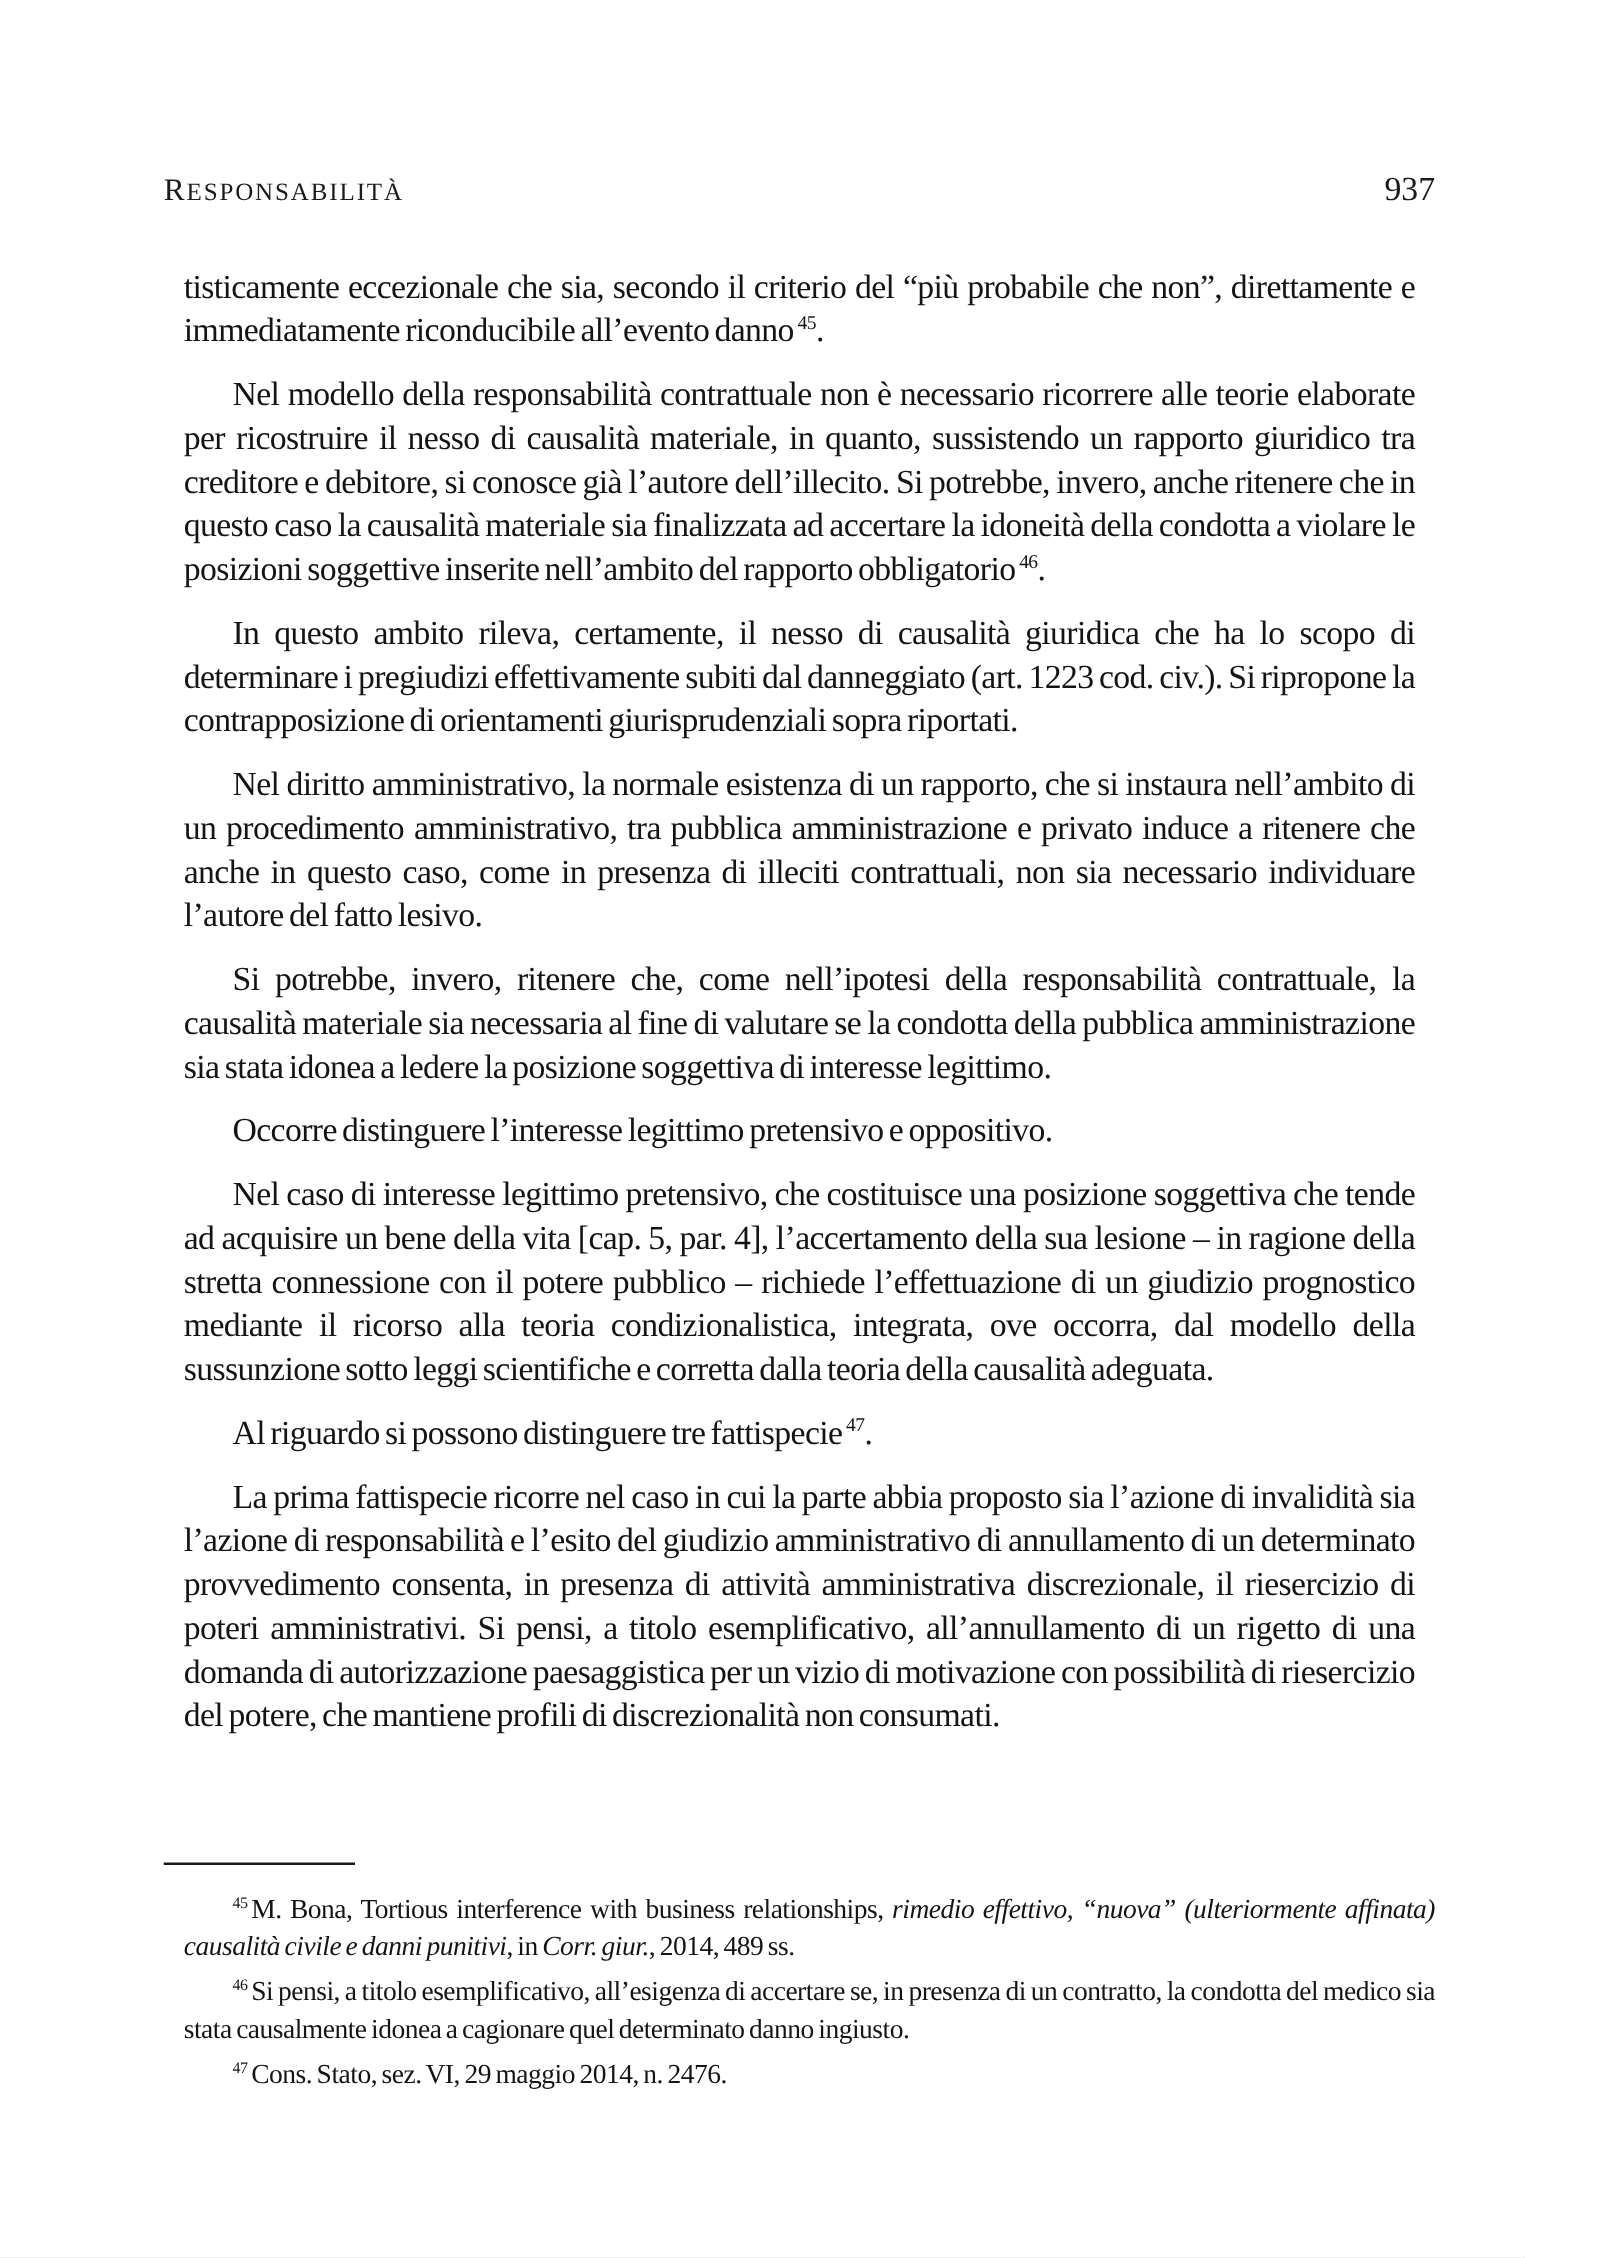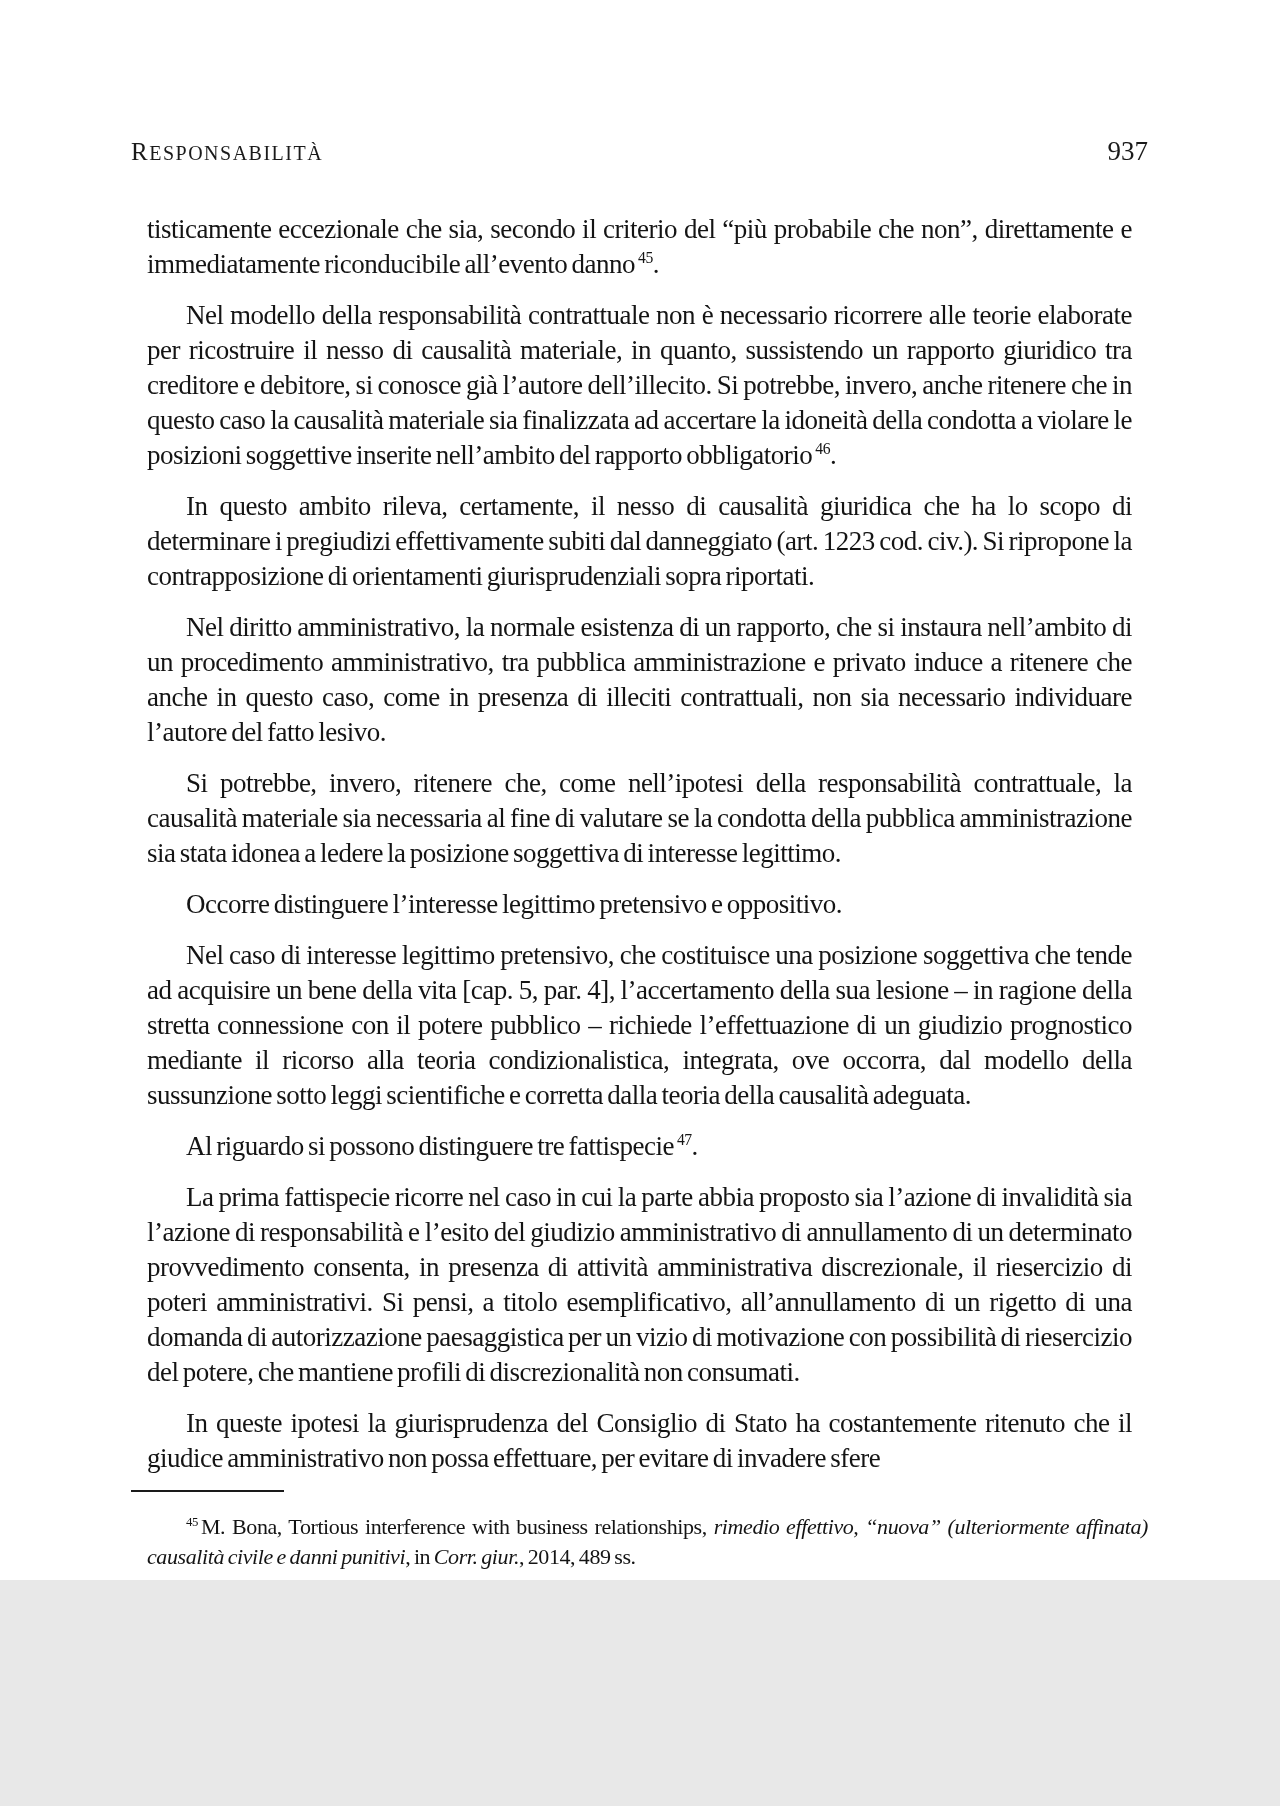--- a/index.html
+++ b/index.html
@@ -3,21 +3,21 @@
 <meta charset="utf-8">
 <style>
   html, body {
     margin: 0;
     padding: 0;
     background: #e8e8e8;
   }
   .page {
     position: relative;
     width: 1280px;
-    height: 1580px;
+    height: 1806px;
     margin: 0 auto;
     background: #ffffff;
     color: #141414;
     font-family: "Liberation Serif", "DejaVu Serif", serif;
     overflow: hidden;
   }
   .page-header {
     position: absolute;
     top: 136px;
     left: 131px;
@@ -106,24 +106,24 @@
   <main class="body-text" id="body-text">
       <p class=""><span>tisticamente eccezionale che sia, secondo il criterio del “più probabile che non”, direttamente e immediatamente riconducibile all’evento danno</span><sup class="fn-ref">45</sup><span>.</span></p>
       <p class="indent"><span>Nel modello della responsabilità contrattuale non è necessario ricorrere alle teorie elaborate per ricostruire il nesso di causalità materiale, in quanto, sussistendo un rapporto giuridico tra creditore e debitore, si conosce già l’autore dell’illecito. Si potrebbe, invero, anche ritenere che in questo caso la causalità materiale sia finalizzata ad accertare la idoneità della condotta a violare le posizioni soggettive inserite nell’ambito del rapporto obbligatorio</span><sup class="fn-ref">46</sup><span>.</span></p>
       <p class="indent"><span>In questo ambito rileva, certamente, il nesso di causalità giuridica che ha lo scopo di determinare i pregiudizi effettivamente subiti dal danneggiato (art. 1223 cod. civ.). Si ripropone la contrapposizione di orientamenti giurisprudenziali sopra riportati.</span></p>
       <p class="indent"><span>Nel diritto amministrativo, la normale esistenza di un rapporto, che si instaura nell’ambito di un procedimento amministrativo, tra pubblica amministrazione e privato induce a ritenere che anche in questo caso, come in presenza di illeciti contrattuali, non sia necessario individuare l’autore del fatto lesivo.</span></p>
       <p class="indent"><span>Si potrebbe, invero, ritenere che, come nell’ipotesi della responsabilità contrattuale, la causalità materiale sia necessaria al fine di valutare se la condotta della pubblica amministrazione sia stata idonea a ledere la posizione soggettiva di interesse legittimo.</span></p>
       <p class="indent"><span>Occorre distinguere l’interesse legittimo pretensivo e oppositivo.</span></p>
       <p class="indent"><span>Nel caso di interesse legittimo pretensivo, che costituisce una posizione soggettiva che tende ad acquisire un bene della vita [cap. 5, par. 4], l’accertamento della sua lesione – in ragione della stretta connessione con il potere pubblico – richiede l’effettuazione di un giudizio prognostico mediante il ricorso alla teoria condizionalistica, integrata, ove occorra, dal modello della sussunzione sotto leggi scientifiche e corretta dalla teoria della causalità adeguata.</span></p>
       <p class="indent"><span>Al riguardo si possono distinguere tre fattispecie</span><sup class="fn-ref">47</sup><span>.</span></p>
       <p class="indent"><span>La prima fattispecie ricorre nel caso in cui la parte abbia proposto sia l’azione di invalidità sia l’azione di responsabilità e l’esito del giudizio amministrativo di annullamento di un determinato provvedimento consenta, in presenza di attività amministrativa discrezionale, il riesercizio di poteri amministrativi. Si pensi, a titolo esemplificativo, all’annullamento di un rigetto di una domanda di autorizzazione paesaggistica per un vizio di motivazione con possibilità di riesercizio del potere, che mantiene profili di discrezionalità non consumati.</span></p>
-      <p class="indent"><span>In queste ipotesi la giurisprudenza del Consiglio di Stato ha costantemente ritenuto che il giudice amministrativo non possa effettuare, per evitare di invadere sfere</span></p>
     </main>
 
   <footer class="footnotes-section">
     <div class="footnote-rule"></div>
     <div id="footnotes">
         <p class="footnote"><sup class="fn-ref">45</sup><span>M. Bona, Tortious interference with business relationships, </span><span class="italic">rimedio effettivo, “nuova” (ulteriormente affinata) causalità civile e danni punitivi</span><span>, in </span><span class="italic">Corr. giur.</span><span>, 2014, 489 ss.</span></p>
+        <p class="footnote"><sup class="fn-ref">46</sup><span>Si pensi, a titolo esemplificativo, all’esigenza di accertare se, in presenza di un contratto, la condotta del medico sia stata causalmente idonea a cagionare quel determinato danno ingiusto.</span></p>
         <p class="footnote"><sup class="fn-ref">47</sup><span>Cons. Stato, sez. VI, 29 maggio 2014, n. 2476.</span></p>
       </div>
   </footer>
 
 </div>
 
 </body></html>

